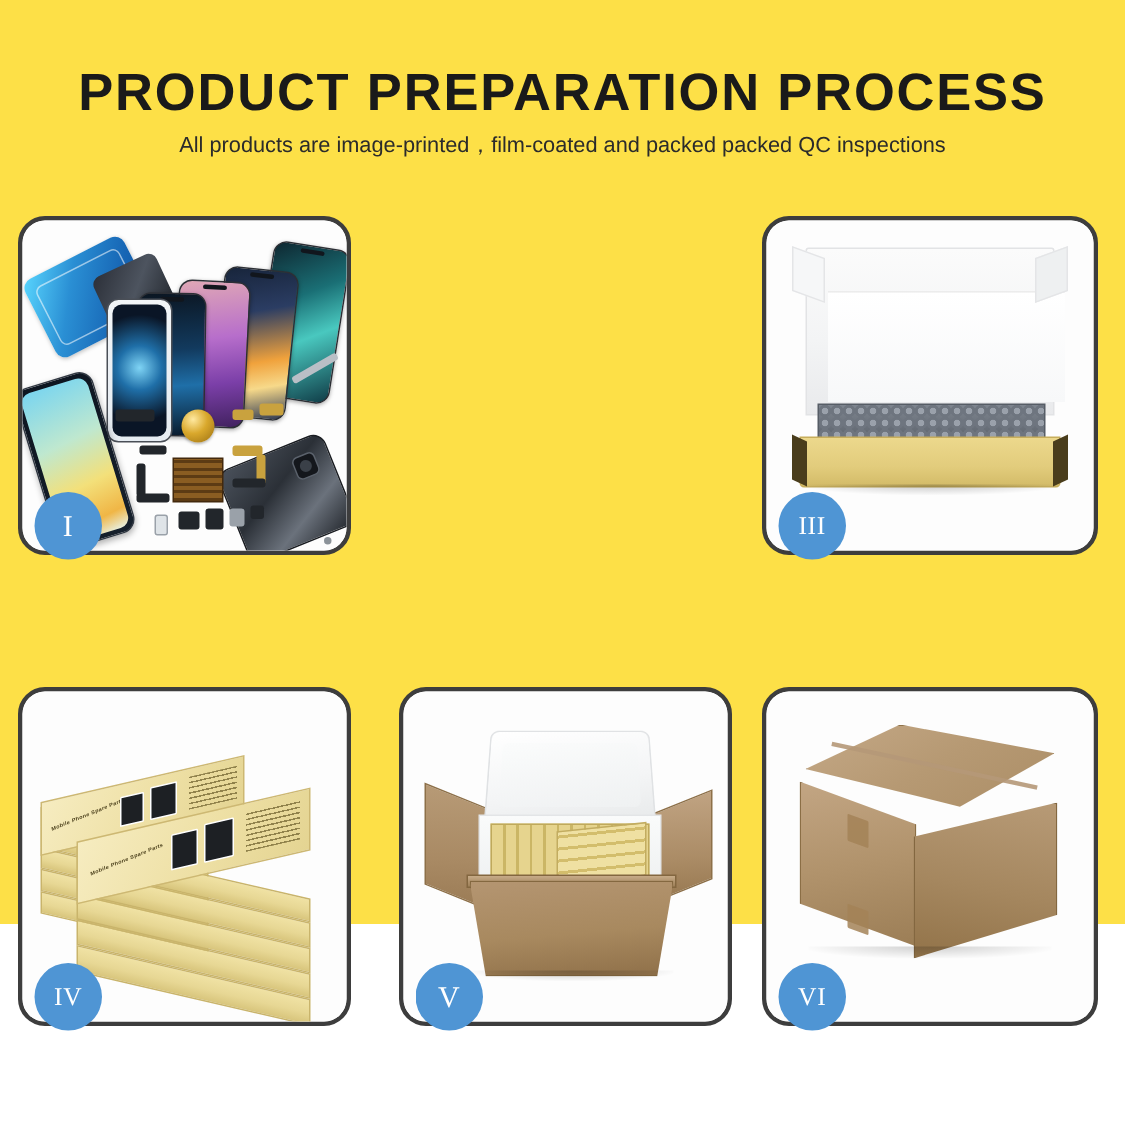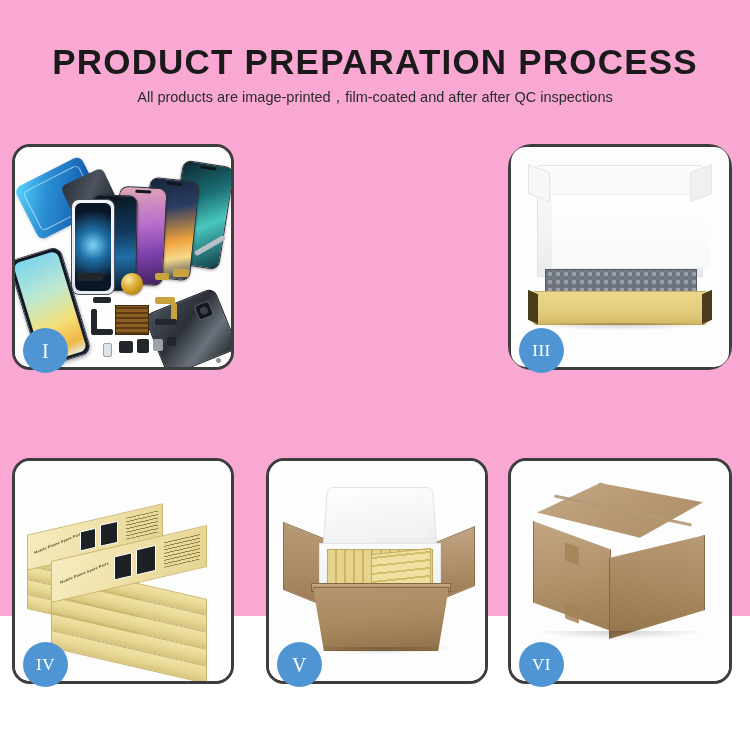--- a/index.html
+++ b/index.html
@@ -2,21 +2,21 @@
 <html><head>
 <meta charset="utf-8">
 <style>
   * { box-sizing: border-box; margin: 0; padding: 0; }
   html, body {
     width: 750px; height: 750px;
     background: #ffffff;
     font-family: "Liberation Sans", sans-serif;
     overflow: hidden;
   }
-  .page { position: relative; width: 750px; height: 616px; background:#f9a8d4;padding-left:45px; }
+  .page { position: relative; width: 750px; height: 616px; background:#fde047;padding-left:45px; }
 
   
   .header { position:absolute; top:0; left:0; width:750px; height:120px; }
   .title {
     position:absolute; top:42px; left:0; width:750px;
     text-align:center;
     font-size:35px; font-weight:700; letter-spacing:1.2px;
     color:#1a1a1a; line-height:40px;
     white-space:nowrap;
   }
@@ -38,21 +38,21 @@
     overflow:visible;
   }
   .panel .inner {
     position:absolute; inset:0;
     border-radius:15px;
     overflow:hidden;
     background:#fdfdfd;
   }
   .p1 { left:12px;  top:4px; }
   .p2 { left:266px; top:4px; }
-  .p3 { left:508px; top:4px;border-radius:24px; }
+  .p3 { left:508px; top:4px; }
   .p4 { left:12px;  top:318px; }
   .p5 { left:266px; top:318px; }
   .p6 { left:508px; top:318px; }
   .p3, .p6 { width:224px; }
 
   
   .badge {
     position:absolute; left:8px; bottom:-6px;
     width:45px; height:45px; border-radius:50%;
     background:#4f95d4;
@@ -392,21 +392,21 @@
     background:radial-gradient(ellipse at 50% 0%, rgba(0,0,0,.18), transparent 75%);
   }
 </style>
 </head>
 <body>
 
 <div class="page">
 
   <div class="header">
     <div class="title">PRODUCT PREPARATION PROCESS</div>
-    <div class="subtitle">All products are image-printed，film-coated and after after QC inspections</div>
+    <div class="subtitle">All products are image-printed，film-coated and packed packed QC inspections</div>
   </div>
 
   <div class="grid">
 
     <div class="panel p1">
       <div class="inner">
         <div class="film-blue"></div>
         <div class="film-dark"></div>
 
         <div class="ph ph-teal">

